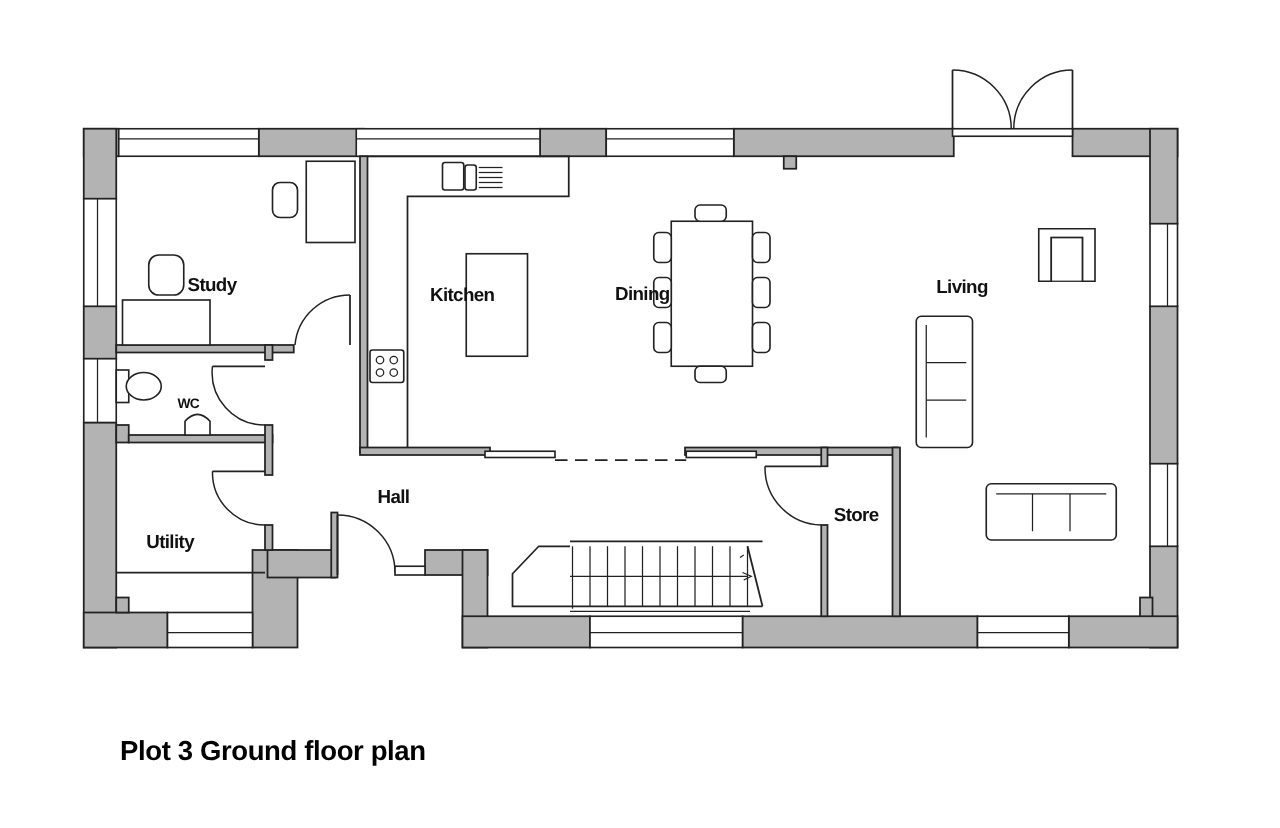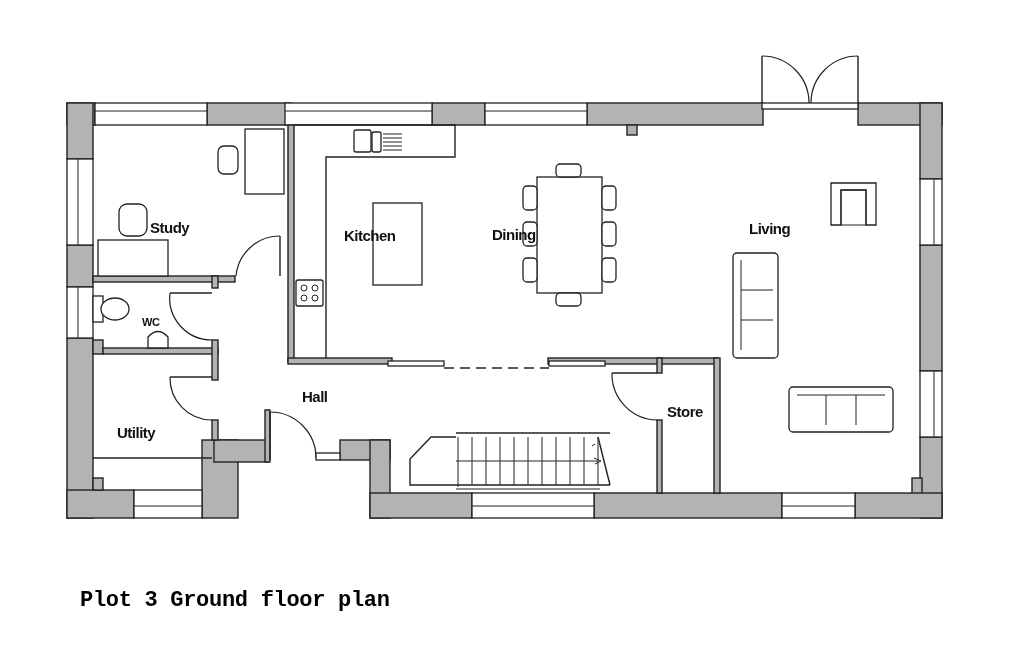--- a/index.html
+++ b/index.html
@@ -7,21 +7,21 @@
     #plan { position: absolute; left: 0; top: 0; }
     .wall { fill: #b3b3b3; stroke: #222; stroke-width: 1.4; }
     .line { fill: none; stroke: #222; stroke-width: 1.4; }
     .thin { fill: none; stroke: #222; stroke-width: 1; }
     .fur { fill: #fff; stroke: #222; stroke-width: 1.3; }
     .win { fill: #fff; stroke: #222; stroke-width: 1.3; }
     .dash { fill: none; stroke: #222; stroke-width: 1.4; stroke-dasharray: 10 6; }
     .arc { fill: none; stroke: #222; stroke-width: 1.2; }
     .room-label { font-family: "Liberation Sans", sans-serif; font-weight: bold; font-size: 15px; fill: #111; letter-spacing: -0.5px; }
     .room-label.small { font-size: 11px; }
-    #title { position: absolute; left: 80px; top: 588px; font-family: Liberation Mono, monospace; font-weight: bold; font-size: 22px; color: #000; letter-spacing: -0.3px; }
+    #title { position: absolute; left: 96px; top: 588px; font-family: Liberation Sans, sans-serif; font-weight: bold; font-size: 22px; color: #000; letter-spacing: -0.3px; }
   </style>
 </head>
 <body>
 
 <svg id="plan" width="1024" height="662" viewBox="0 0 1024 662" xmlns="http://www.w3.org/2000/svg">
 
   <g>
 
     <rect class="wall" x="67" y="103" width="28" height="22"></rect>
     <rect class="wall" x="207" y="103" width="84" height="22"></rect>

